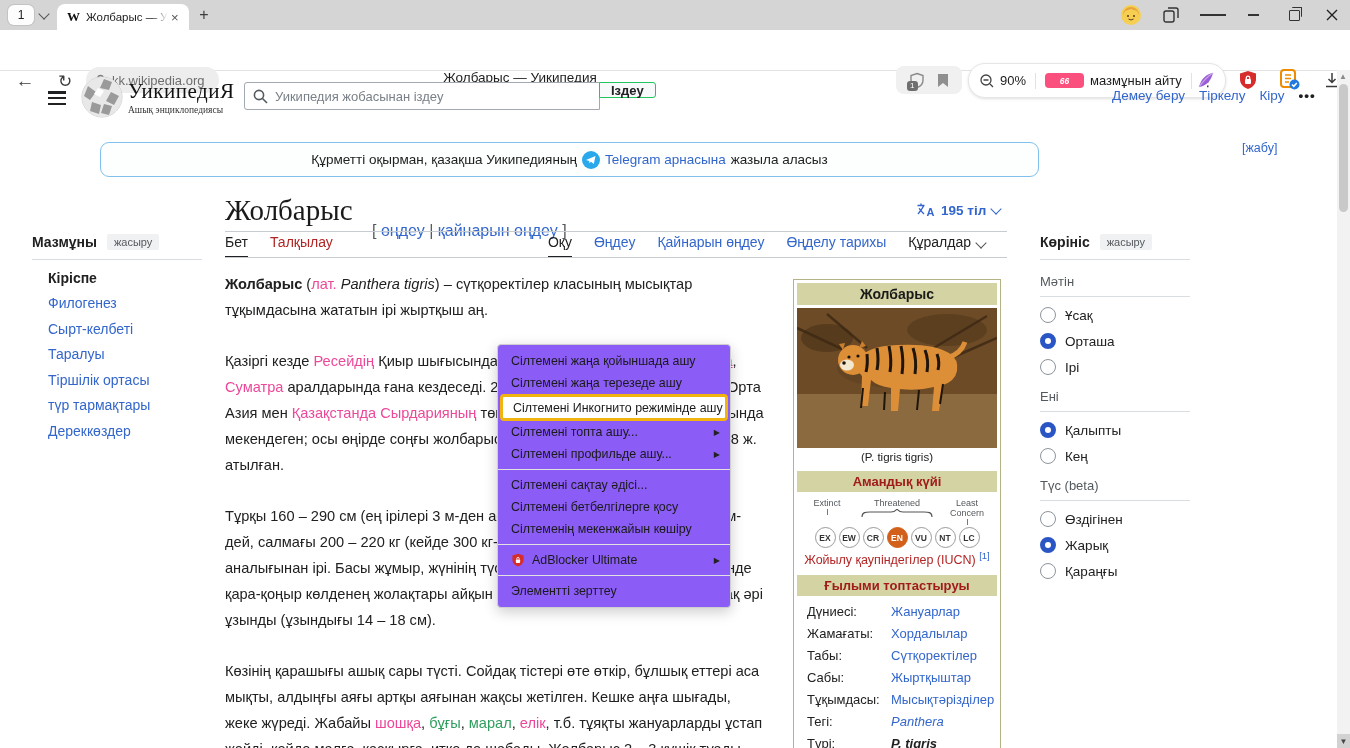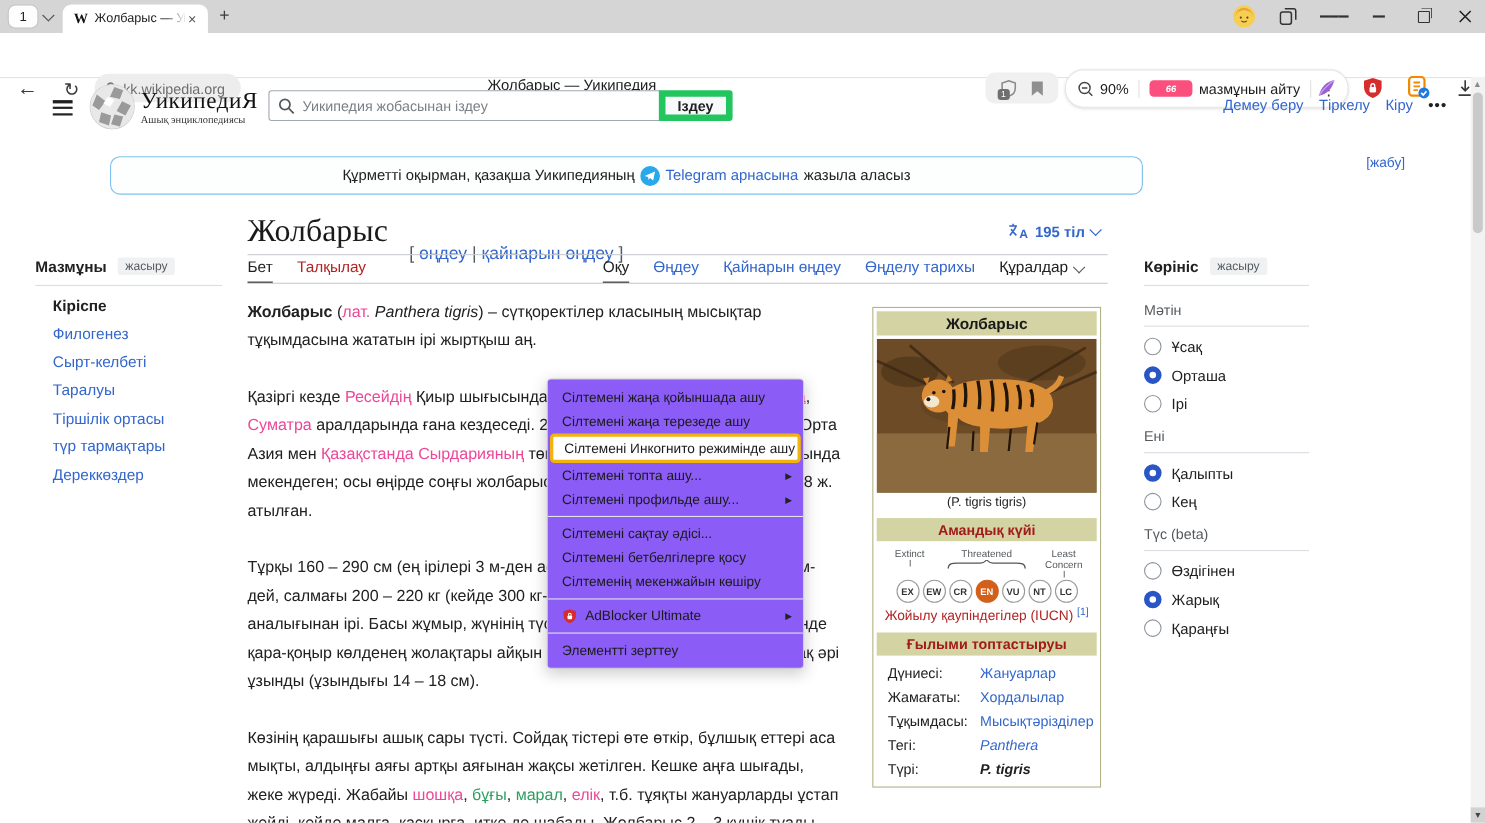--- a/index.html
+++ b/index.html
@@ -46,21 +46,21 @@
   #sb-down{left:1337px;top:734px;width:13px;height:14px;background:#d2d2d2;display:flex;align-items:center;justify-content:center;font-size:8px;color:#444;}
   
   #wh-burger{left:48px;top:88px;}
   #wh-burger span{display:block;width:18px;height:2.2px;background:#202122;margin:3.4px 0;}
   #wiki-logo{left:80px;top:74px;}
   #wordmark{left:128px;top:79px;font-family:"Liberation Serif",serif;}
   #wordmark-title{font-size:21px;color:#111;letter-spacing:.5px;}
   #wordmark-tag{font-size:9.5px;color:#333;margin-top:1px;}
   #search-box{left:244px;top:82px;width:356px;height:28px;border:1px solid #a2a9b1;border-radius:3px 0 0 3px;box-sizing:border-box;display:flex;align-items:center;padding:0 8px;background:#fff;}
   #search-placeholder{font-size:13px;color:#7a8087;margin-left:7px;}
-  #search-btn{left:599px;top:82px;height:28px;padding:0 11px;border:6px solid #22c55e;background:#f8f9fa;font-size:13px;font-weight:bold;color:#202122;display:flex;align-items:center;box-sizing:border-box;border-radius:0 3px 3px 0;}
+  #search-btn{left:599px;top:82px;height:16px;padding:0 11px;border:1px solid #22c55e;background:#f8f9fa;font-size:13px;font-weight:bold;color:#202122;display:flex;align-items:center;box-sizing:border-box;border-radius:0 3px 3px 0;}
   #header-links{left:1112px;top:88px;display:flex;gap:14px;font-size:13.5px;}
   #header-links .hl{color:#3366cc;}
   #header-more{color:#202122;font-weight:bold;letter-spacing:1px;}
   
   #banner{left:100px;top:142px;width:937px;height:33px;border:1px solid #7fc1ec;border-radius:9px;background:#fdfefe;display:flex;align-items:center;justify-content:center;font-size:13.5px;color:#202122;gap:5px;}
   #banner .blink{color:#3366cc;}
   #close-banner{left:1242px;top:141px;font-size:12.5px;color:#3366cc;}
   
   #article-title{left:225px;top:194px;font-family:"Liberation Serif",serif;font-size:29px;color:#1a1a1a;}
   #edit-links{left:372px;top:222px;font-size:16px;color:#54595d;}
@@ -461,20 +461,28 @@
   <div id="taxonomy">
       <div class="tax-row">
         <span class="tax-label">Дүниесі:</span>
         <span class="tax-value">Жануарлар</span>
       </div>
       <div class="tax-row">
         <span class="tax-label">Жамағаты:</span>
         <span class="tax-value">Хордалылар</span>
       </div>
       <div class="tax-row">
+        <span class="tax-label">Табы:</span>
+        <span class="tax-value">Сүтқоректілер</span>
+      </div>
+      <div class="tax-row">
+        <span class="tax-label">Сабы:</span>
+        <span class="tax-value">Жыртқыштар</span>
+      </div>
+      <div class="tax-row">
         <span class="tax-label">Тұқымдасы:</span>
         <span class="tax-value">Мысықтәрізділер</span>
       </div>
       <div class="tax-row">
         <span class="tax-label">Тегі:</span>
         <span class="tax-value it">Panthera</span>
       </div>
       <div class="tax-row">
         <span class="tax-label">Түрі:</span>
         <span class="tax-value bi">P. tigris</span>

